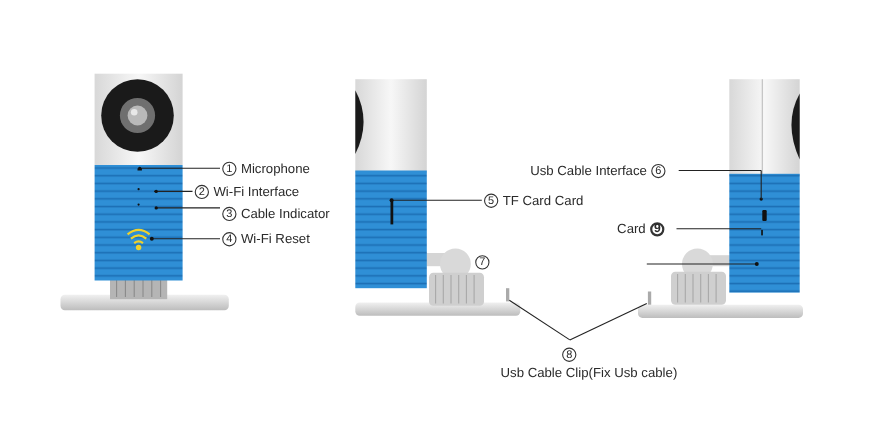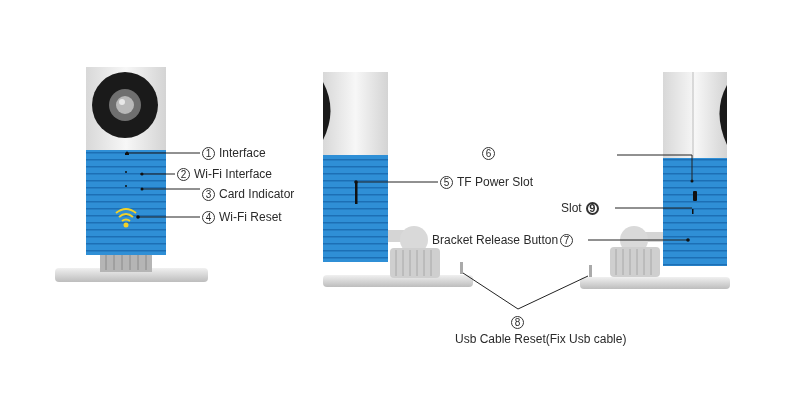--- a/index.html
+++ b/index.html
@@ -119,47 +119,47 @@
       <circle cx="142" cy="174" r="1.5"></circle>
     <circle cx="142" cy="189" r="1.5"></circle>
       <circle cx="138" cy="217" r="1.8"></circle>
     <circle cx="356" cy="182" r="1.8"></circle>
       <circle cx="688" cy="240" r="1.8"></circle>
   </g>
 </svg>
 
 <div class="label" style="left:202px;top:145px;">
   <span class="num">1</span>
-  <span>Interface</span>
+  <span>Microphone</span>
 </div>
 <div class="label" style="left:177px;top:166px;">
   <span class="num">2</span>
   <span>Wi-Fi Interface</span>
 </div>
 <div class="label" style="left:202px;top:186px;">
   <span class="num">3</span>
-  <span>Card Indicator</span>
+  <span>Cable Indicator</span>
 </div>
 <div class="label" style="left:202px;top:209px;">
   <span class="num">4</span>
   <span>Wi-Fi Reset</span>
 </div>
 <div class="label" style="left:440px;top:174px;">
   <span class="num">5</span>
-  <span>TF Power Slot</span>
+  <span>TF Card Card</span>
 </div>
 <div class="label" style="left:482px;top:147px;flex-direction:row-reverse;">
   <span class="num">6</span>
+  <span>Usb Cable Interface</span>
 </div>
 <div class="label" style="left:561px;top:200px;flex-direction:row-reverse;">
   <span class="num bold">9</span>
-  <span>Slot</span>
+  <span>Card</span>
 </div>
 <div class="label" style="left:432px;top:232px;flex-direction:row-reverse;gap:2px;">
   <span class="num">7</span>
-  <span>Bracket Release Button</span>
 </div>
 <div class="abs" style="left:511px;top:312px;">
   <span class="num">8</span>
 </div>
 <div class="label" style="left:455px;top:331px;">
-  <span>Usb Cable Reset(Fix Usb cable)</span>
+  <span>Usb Cable Clip(Fix Usb cable)</span>
 </div>
 
 </body></html>

